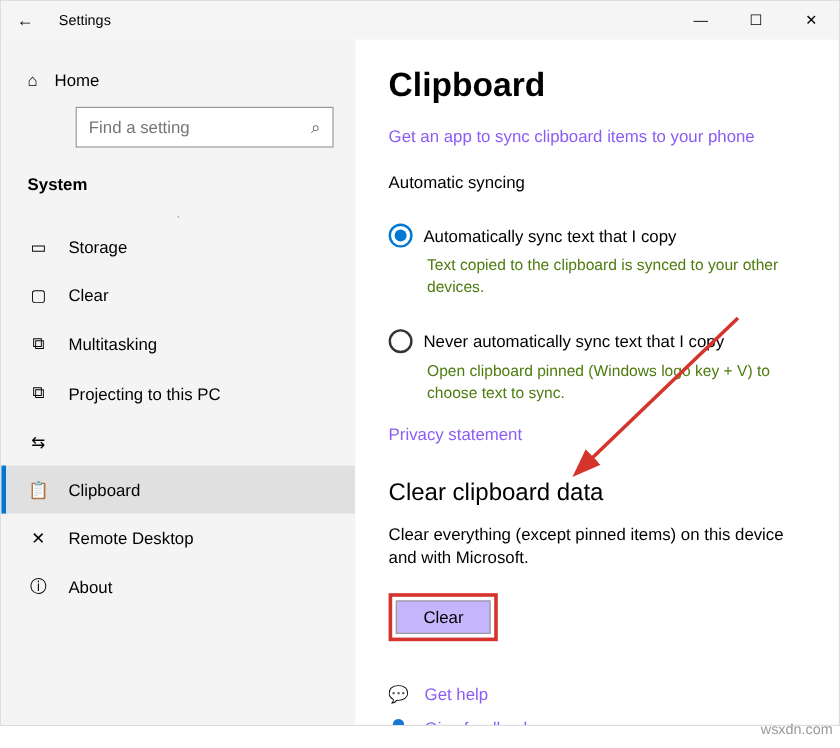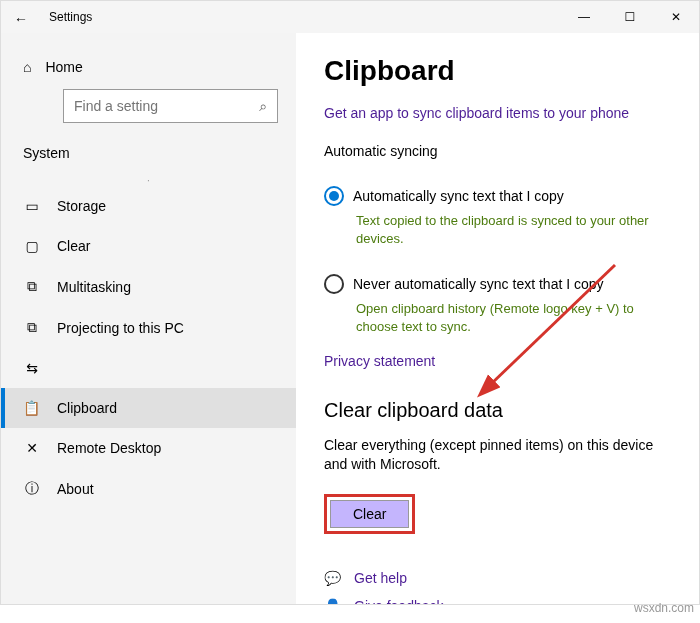--- a/index.html
+++ b/index.html
@@ -34,39 +34,39 @@
 }
 .home { display:flex; align-items:center; padding: 8px 22px; gap: 14px; font-size: 14px;}
 .search-wrap { padding: 6px 18px 12px 18px; margin-left: 44px; }
 .search {
   width: 100%; height: 34px;
   border: 1px solid #999; background:#fff;
   display:flex; align-items:center; padding: 0 10px;
   color:#666;
 }
 .search input { border:none; outline:none; flex:1; font-size:14px; color:#666; background:transparent;}
-.cat { padding: 10px 22px 14px 22px; font-weight: 400; font-size: 14px;}
+.cat { padding: 10px 22px 14px 22px; font-weight: 700; font-size: 14px;}
 .nav { flex:1; overflow:auto; }
 .nav-item {
   display:flex; align-items:center;
   padding: 12px 22px;
   gap: 16px;
   font-size: 14px;
   color:#000;
 }
 .nav-item.selected { background:#e0e0e0; border-left: 4px solid #0078d4; padding-left:18px; }
 .nav-item .ico { width:18px; display:flex; justify-content:center; color:#000;}
 .content {
   flex:1;
   padding: 22px 28px 10px 28px;
   overflow:auto;
   position:relative;
 }
 h1 { font-weight: 600; font-size: 28px; margin-bottom: 18px; }
-.link { color:#4c1d95; cursor:pointer; font-size:14px; }
+.link { color:#8b5cf6; cursor:pointer; font-size:14px; }
 .section-label { font-size:14px; margin: 22px 0 14px 0; color:#000;}
 .radio-row { display:flex; align-items:center; gap:9px; margin-bottom:6px;margin-top:27px; }
 .radio {
   width:20px; height:20px; border:2px solid #333; border-radius:50%;
   display:flex; align-items:center; justify-content:center; flex:none;
 }
 .radio.checked { border-color:#0078d4; }
 .radio.checked::after { content:""; width:10px; height:10px; border-radius:50%; background:#0078d4; }
 .radio-label { font-size:14px; color:#000; }
 .desc { color:#4d7c0f; font-size:13px; margin: 4px 0 18px 32px; line-height:1.35; }
@@ -165,21 +165,21 @@
       <div class="radio-row">
         <div class="radio checked"></div>
         <div class="radio-label">Automatically sync text that I copy</div>
       </div>
       <div class="desc">Text copied to the clipboard is synced to your other devices.</div>
 
       <div class="radio-row">
         <div class="radio"></div>
         <div class="radio-label">Never automatically sync text that I copy</div>
       </div>
-      <div class="desc">Open clipboard history (Remote logo key + V) to choose text to sync.</div>
+      <div class="desc">Open clipboard pinned (Windows logo key + V) to choose text to sync.</div>
 
       <div class="link">Privacy statement</div>
 
       <h2>Clear clipboard data</h2>
       <div class="para">Clear everything (except pinned items) on this device and with Microsoft.</div>
 
       <span class="btn-outline">
         <button class="btn">Clear</button>
       </span>
 

